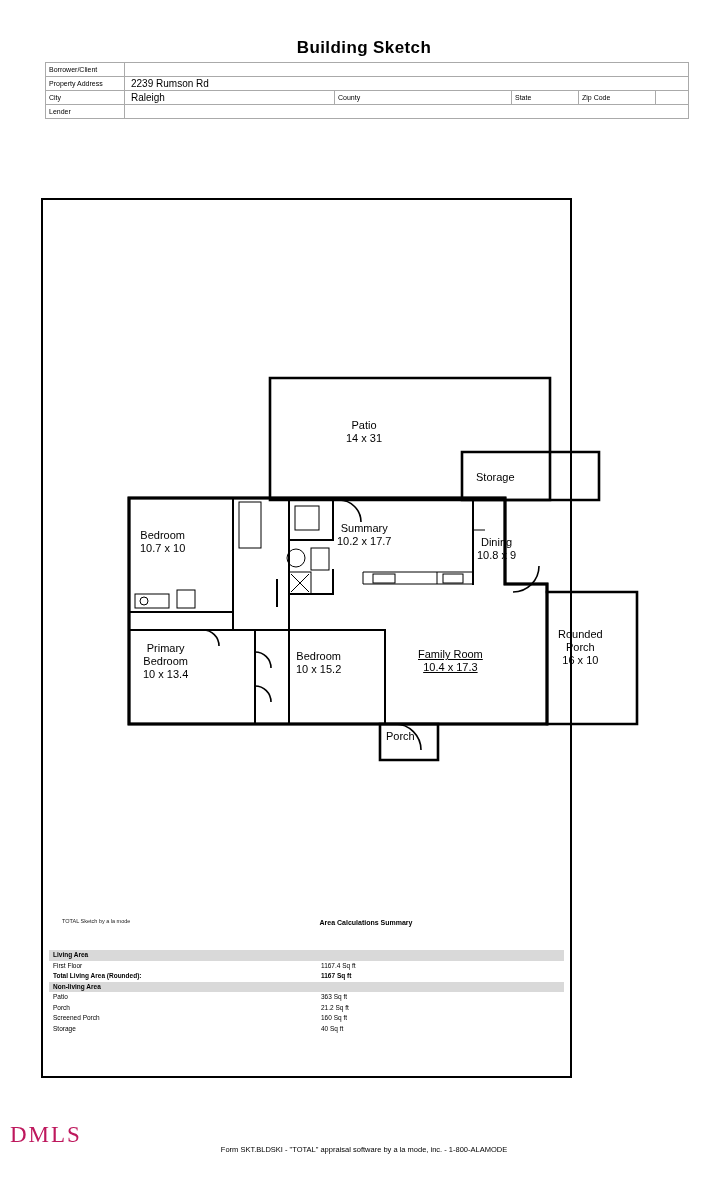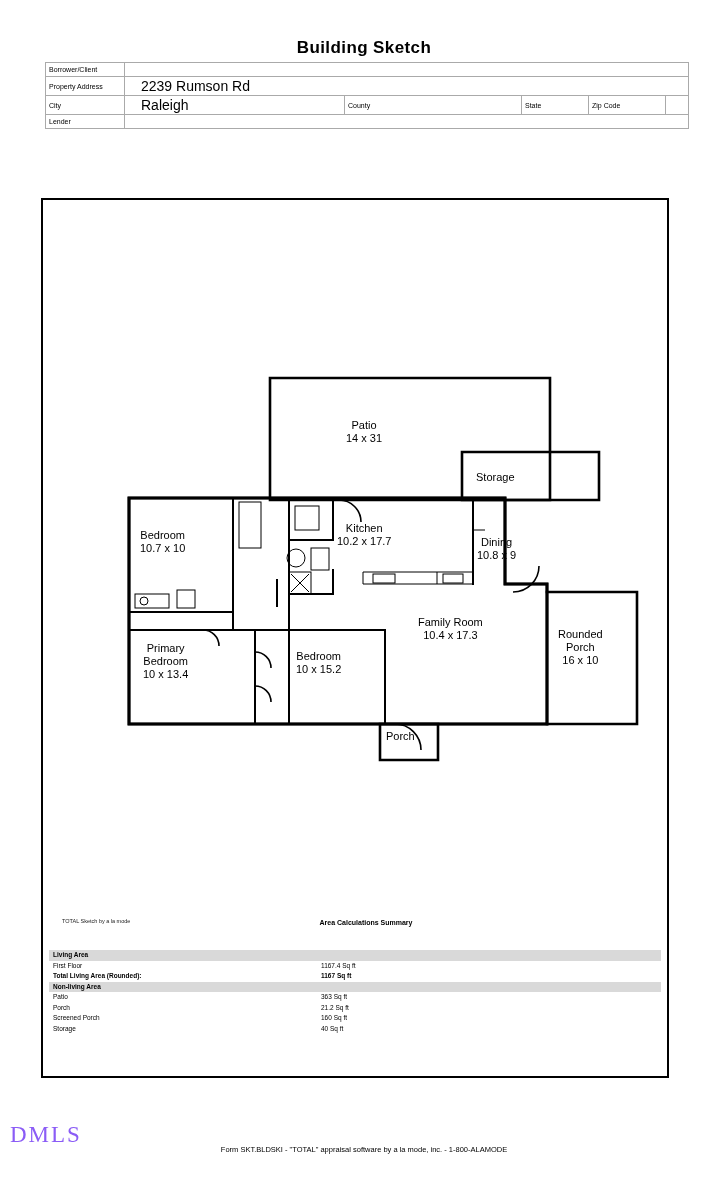--- a/index.html
+++ b/index.html
@@ -43,30 +43,30 @@
     padding: 1px 3px;
     height: 11px;
     vertical-align: middle;
     white-space: nowrap;
   }
   .info-table td.lbl {
     color: #000;
     font-size: 7px;
   }
   .info-table td.val {
-    font-size: 14px;
-    padding-left: 16px;
+    font-size: 10px;
+    padding-left: 6px;
   }
 
   
   .sketch-frame {
     position: absolute;
     left: 41px;
     top: 198px;
-    width: 628px;
+    width: 531px;
     height: 880px;
     border: 2px solid #000;
     background: #fff;
     box-sizing: border-box;
   }
 
   
   .plan {
     position: absolute;
     left: 0;
@@ -123,21 +123,21 @@
   }
   .calc-row.bold { font-weight: bold; }
 
   
   .dmls {
     position: absolute;
     left: 10px;
     top: 1122px;
     font-size: 23px;
     letter-spacing: 2px;
-    color: #8b5cf6;
+    color: #be185d;
     font-family: "Liberation Serif", serif;
   }
   .form-footer {
     position: absolute;
     left: 0;
     top: 1145px;
     width: 728px;
     text-align: center;
     font-size: 7.5px;
     color: #000;
@@ -264,41 +264,41 @@
     <div class="rlabel" style="left:433px; top:271px;">
       <span>Storage</span>
     </div>
 
     <div class="rlabel" style="left:97px; top:329px;">
       <span>Bedroom</span>
       <span class="l2">10.7 x 10</span>
     </div>
 
     <div class="rlabel" style="left:294px; top:322px;">
-      <span>Kitchen</span>
+      <span>Summary</span>
       <span class="l2">10.2 x 17.7</span>
     </div>
 
     <div class="rlabel" style="left:434px; top:336px;">
       <span>Dining</span>
       <span class="l2">10.8 x 9</span>
     </div>
 
     <div class="rlabel" style="left:100px; top:442px;">
       <span>Primary</span>
       <span class="l2">Bedroom</span>
       <span class="l2">10 x 13.4</span>
     </div>
 
     <div class="rlabel" style="left:253px; top:450px;">
       <span>Bedroom</span>
       <span class="l2">10 x 15.2</span>
     </div>
 
-    <div class="rlabel" style="left:375px; top:416px;">
+    <div class="rlabel" style="left:375px; top:448px;text-decoration:underline;">
       <span>Family Room</span>
       <span class="l2">10.4 x 17.3</span>
     </div>
 
     <div class="rlabel" style="left:515px; top:428px;">
       <span>Rounded</span>
       <span class="l2">Porch</span>
       <span class="l2">16 x 10</span>
     </div>
 

